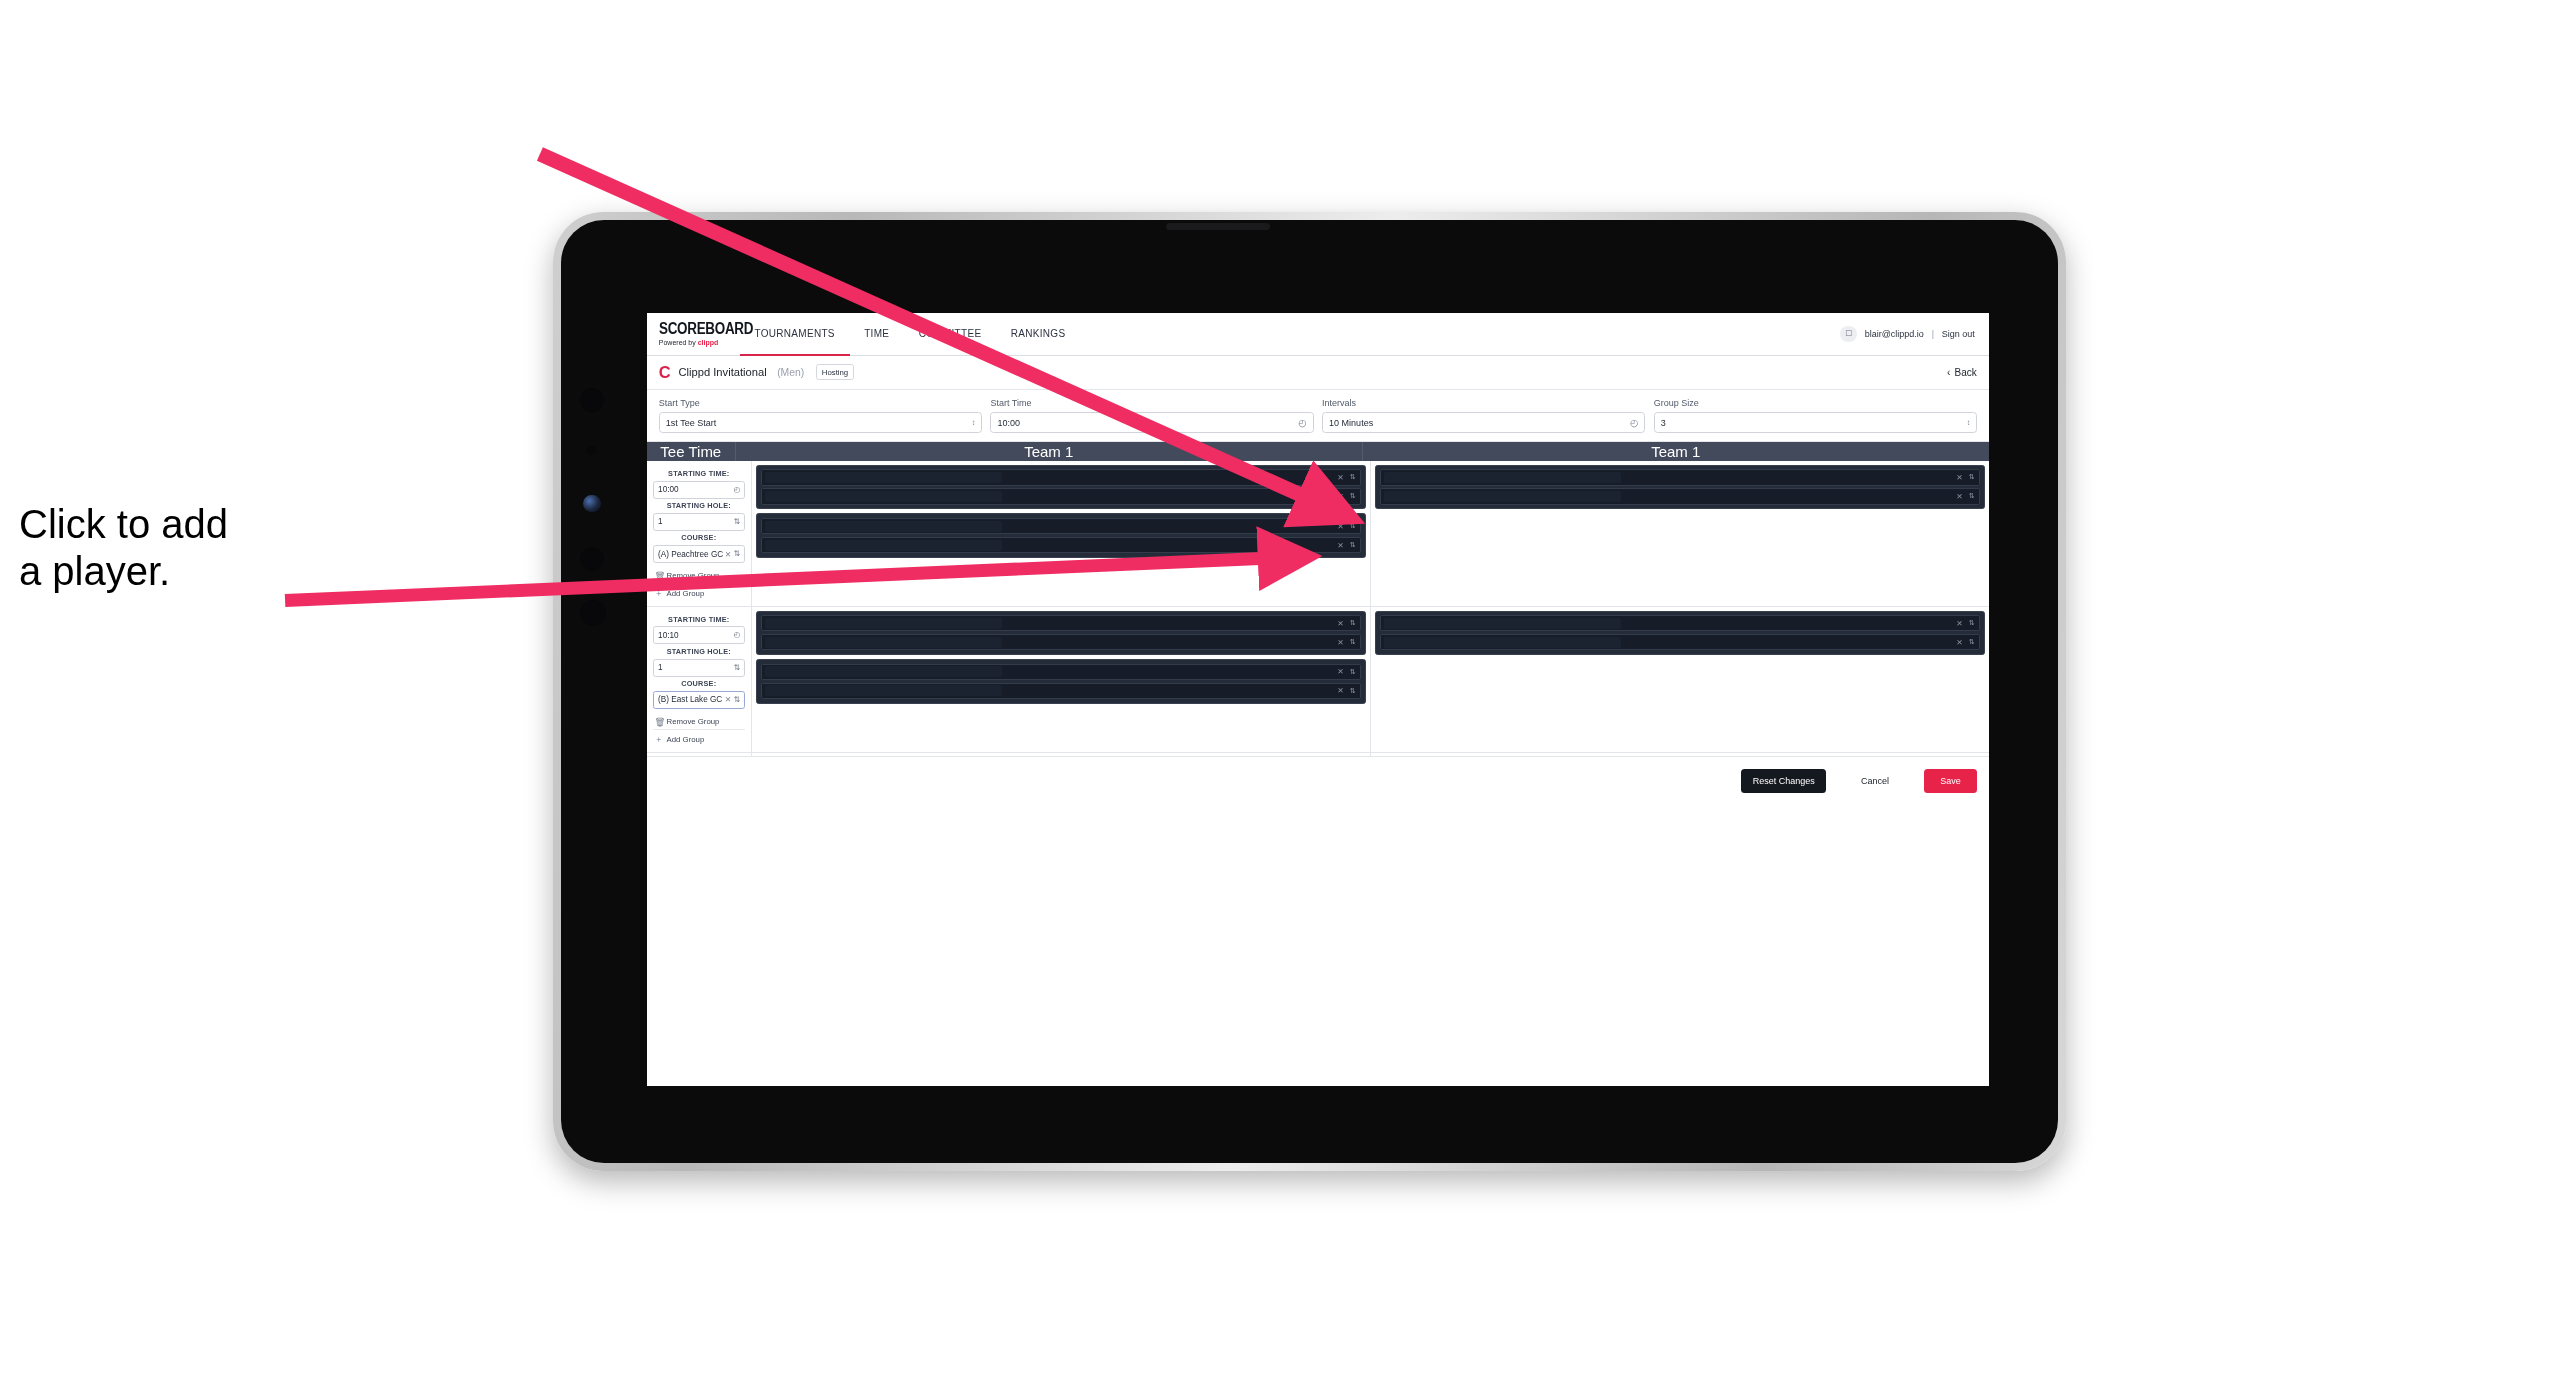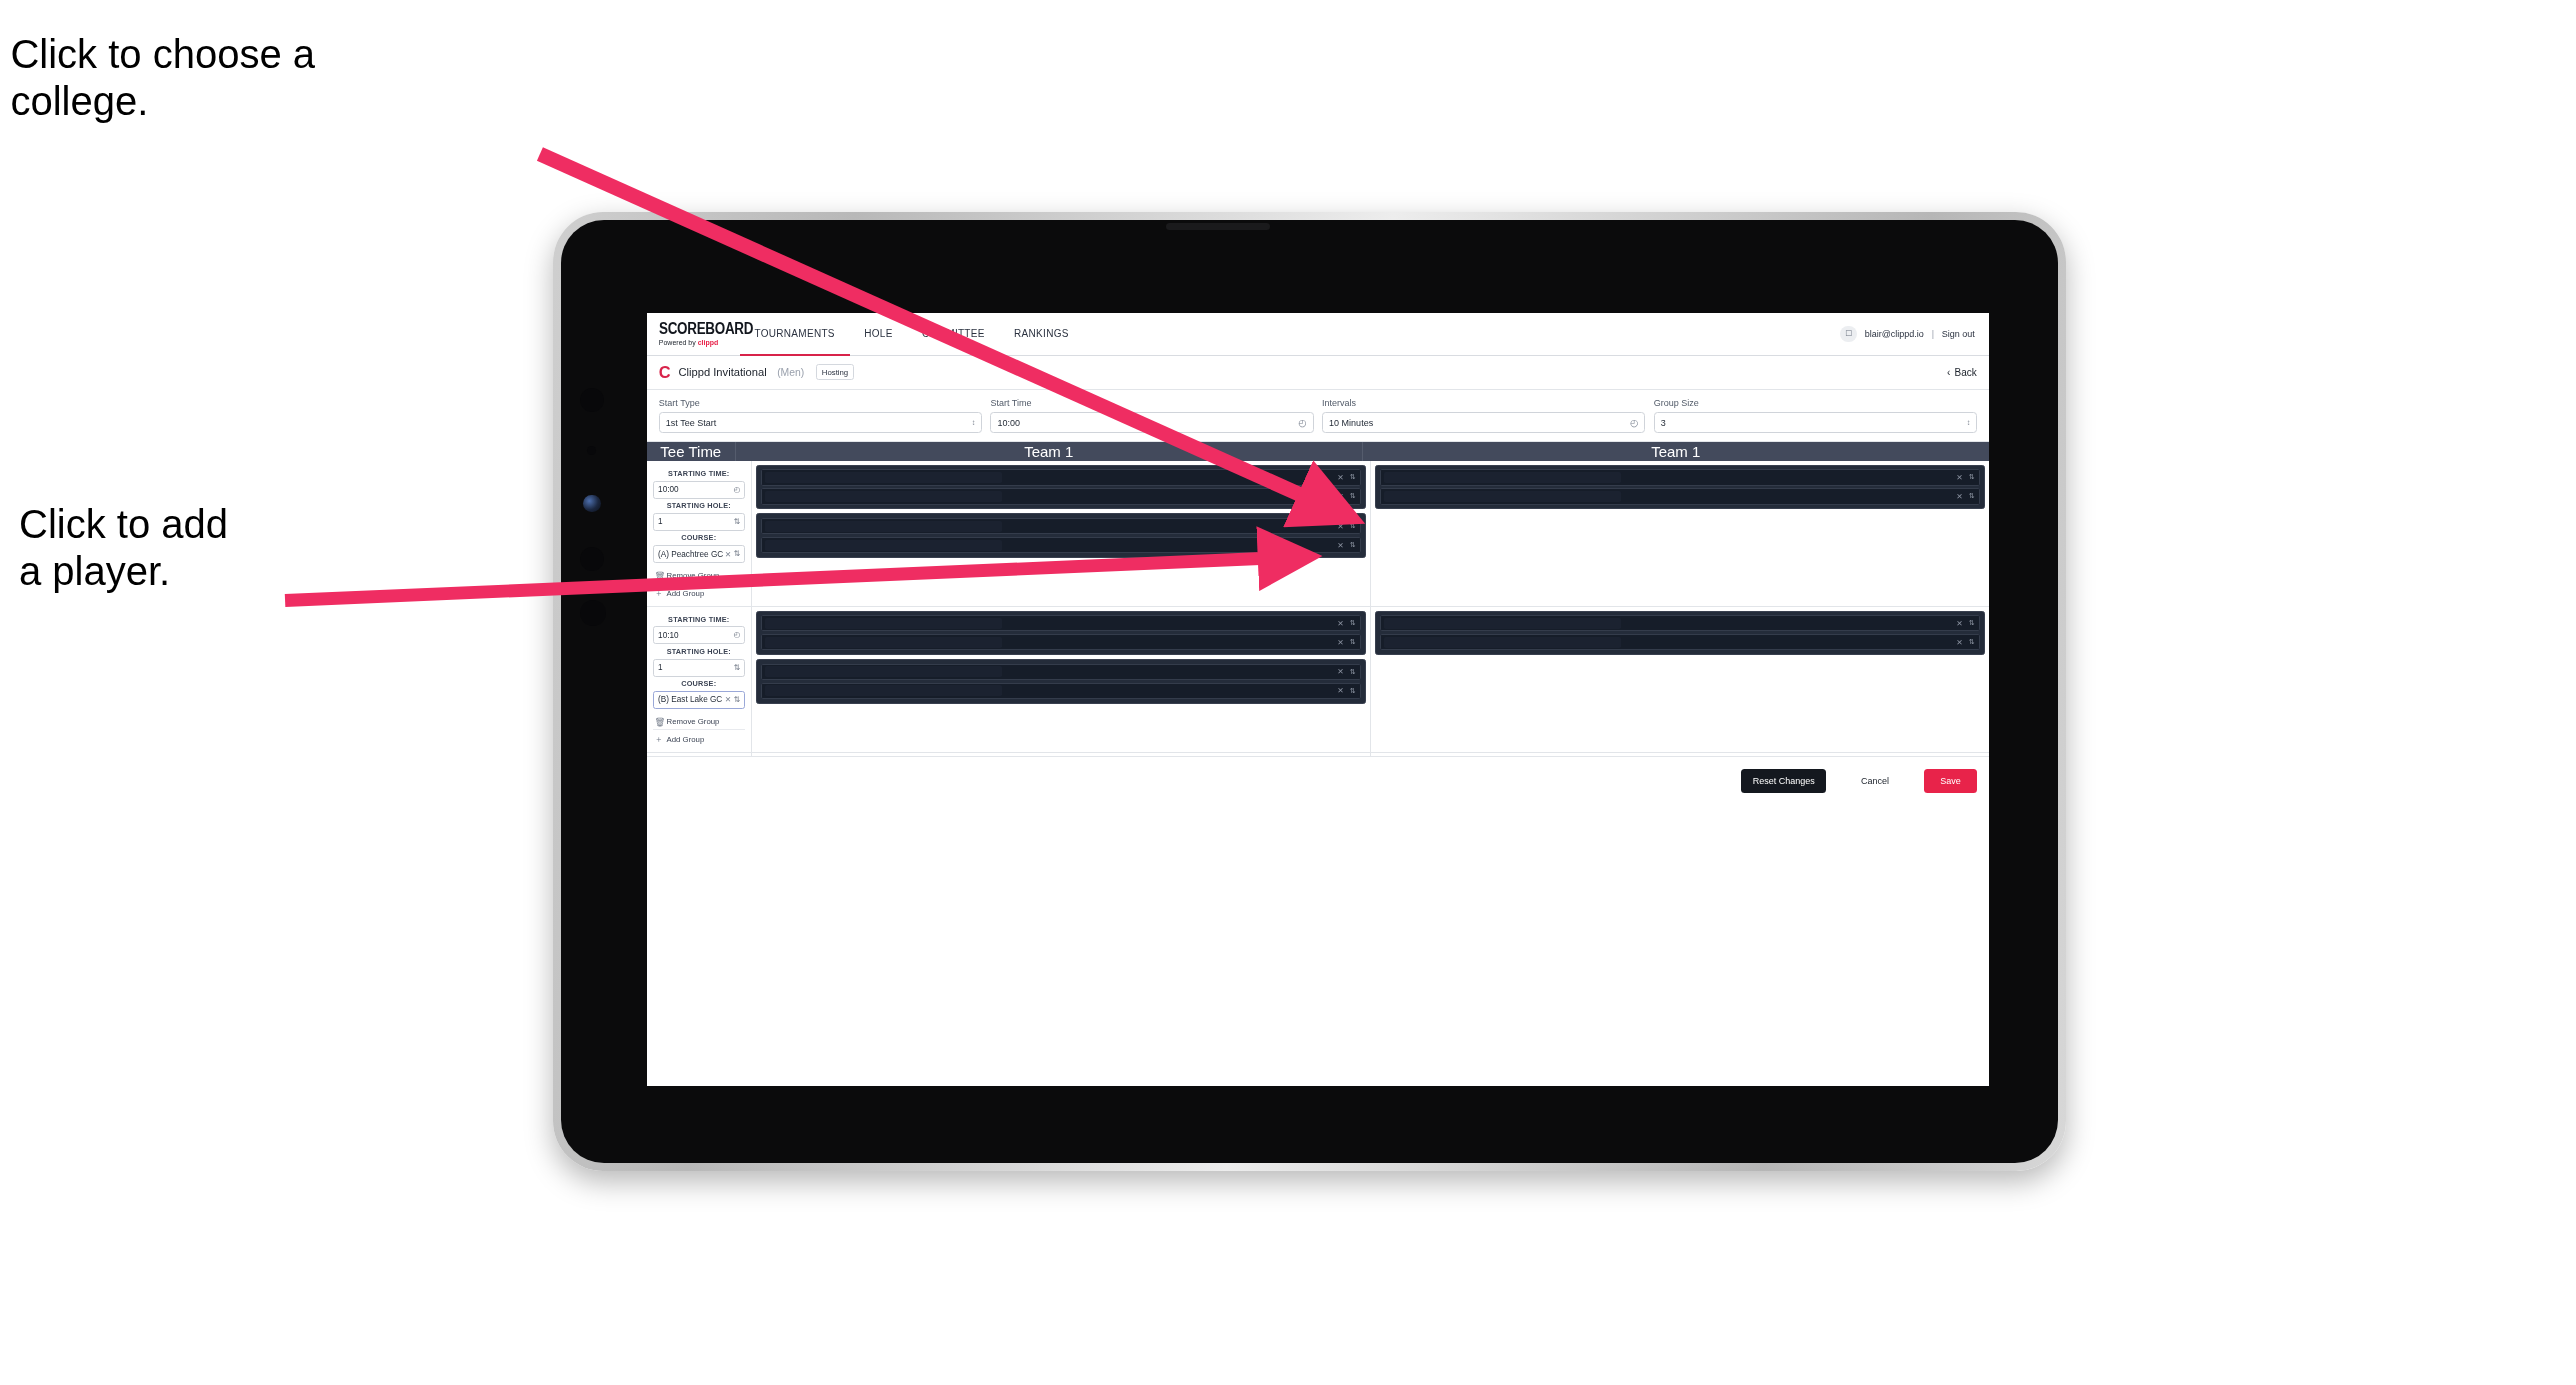--- a/index.html
+++ b/index.html
@@ -198,22 +198,20 @@
   .btn { font-size: 9px; border-radius: 3.5px; cursor: pointer; }
   #btn-reset { background: #14181f; color: #fff; padding: 7px 11.2px; }
   #btn-cancel { background: transparent; color: #20262f; padding: 7px 5.2px; }
   #btn-save { background: #e8234a; color: #fff; padding: 7px 16px; }
 </style>
 </head>
 <body>
 
 <div id="root">
 
-  <div class="annot" id="annot-college">Click to choose a
-college.</div>
   <div class="annot" id="annot-player">Click to add
 a player.</div>
 
   <div id="tablet">
     <div id="tablet-screen">
       <div class="bezel-dot" id="top-speaker"></div>
       <div class="bezel-dot" id="cam-1"></div>
       <div class="bezel-dot" id="cam-2"></div>
       <div class="bezel-dot" id="cam-3"></div>
       <div class="bezel-dot" id="cam-4"></div>
@@ -226,21 +224,21 @@
             <div id="brand-title">SCOREBOARD</div>
             <div id="brand-sub">
               <span>Powered by </span><span class="clippd">clippd</span>
             </div>
           </div>
 
           <div class="navtab active">
             <span>TOURNAMENTS</span>
           </div>
           <div class="navtab">
-            <span>HOLE</span>
+            <span>TIME</span>
           </div>
           <div class="navtab">
             <span>COMMITTEE</span>
           </div>
           <div class="navtab">
             <span>RANKINGS</span>
           </div>
 
           <div id="nav-right">
             <div id="avatar">☐</div>

